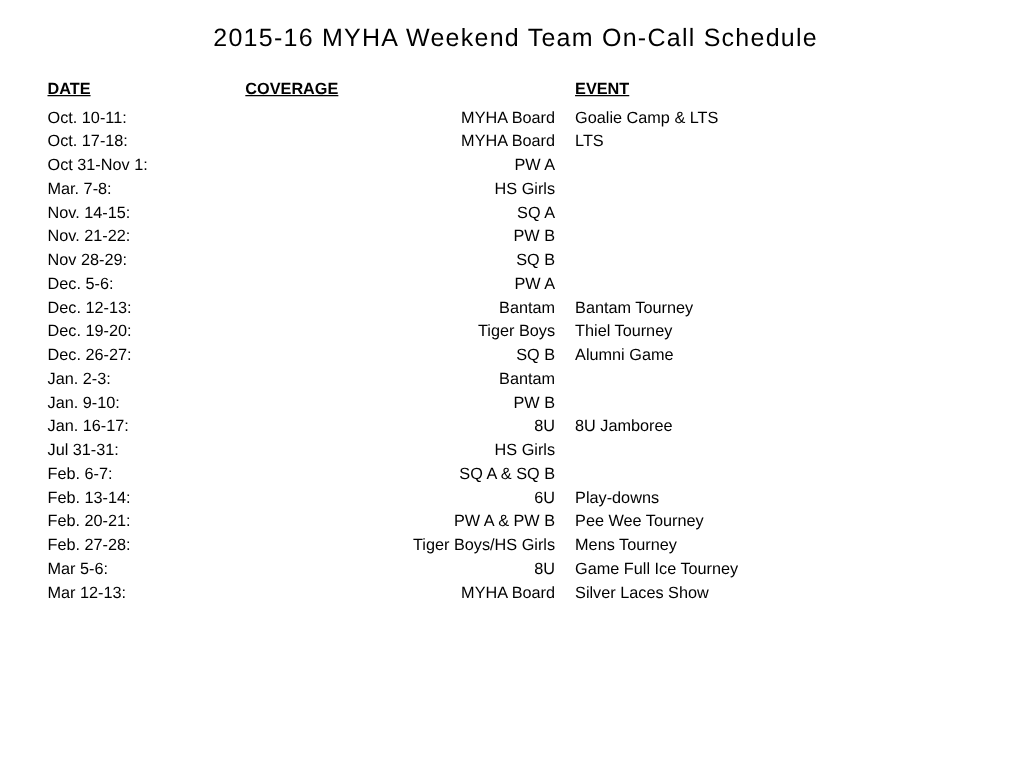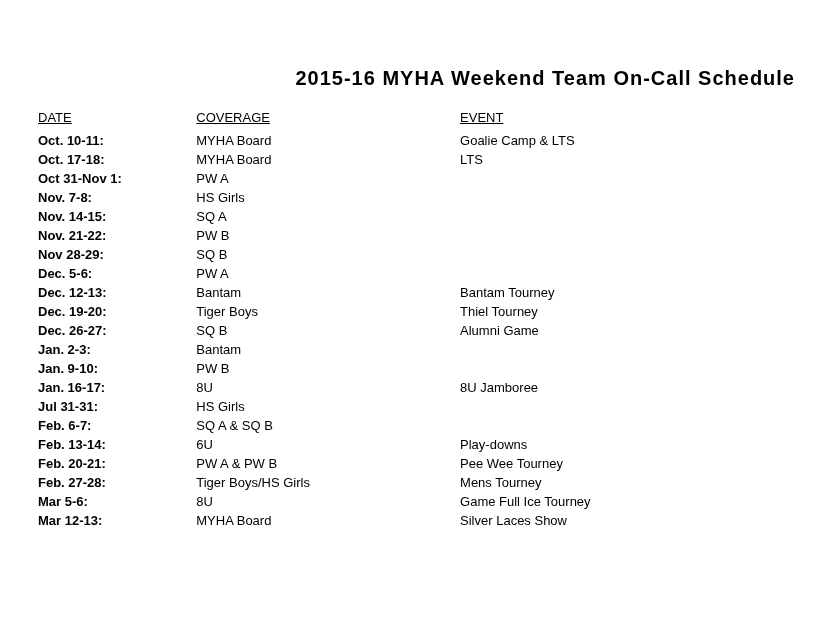--- a/index.html
+++ b/index.html
@@ -10,45 +10,44 @@
     body {
       background: #ffffff;
       font-family: Arial, sans-serif;
       font-size: 13px;
       color: #000000;
       width: 825px;
       min-height: 625px;
       padding: 20px 30px;
     }
     .page-title {
-      text-align: right;
+      text-align: center;
       font-size: 20px;
-      font-weight: bold;
+      font-weight: normal;
       margin-bottom: 18px;
       letter-spacing: 1px;
-      margin-top: 47px;
     }
     .schedule-table {
       width: 100%;
       border-collapse: collapse;
     }
     .schedule-table thead tr th {
       text-align: left;
-      font-weight: normal;
+      font-weight: bold;
       text-decoration: underline;
       padding: 2px 8px 6px 8px;
       font-size: 13px;
     }
     .schedule-table tbody tr td {
       padding: 2px 8px;
       font-size: 13px;
       vertical-align: top;
     }
-    .col-date { width: 120px; font-weight: bold; }
-    .col-coverage { width: 200px; }
+    .col-date { width: 120px; }
+    .col-coverage { width: 200px; text-align: right; }
     .col-event { width: 260px; }
   </style>
 </head>
 <body>
 
 <h1 class="page-title">2015-16   MYHA Weekend Team On-Call Schedule</h1>
 
 <table class="schedule-table">
   <thead>
     <tr>
@@ -67,21 +66,21 @@
         <td class="col-date">Oct. 17-18:</td>
         <td class="col-coverage">MYHA Board</td>
         <td class="col-event">LTS</td>
       </tr>
       <tr>
         <td class="col-date">Oct 31-Nov 1:</td>
         <td class="col-coverage">PW A</td>
         <td class="col-event"></td>
       </tr>
       <tr>
-        <td class="col-date">Nov. 7-8:</td>
+        <td class="col-date">Mar. 7-8:</td>
         <td class="col-coverage">HS Girls</td>
         <td class="col-event"></td>
       </tr>
       <tr>
         <td class="col-date">Nov. 14-15:</td>
         <td class="col-coverage">SQ A</td>
         <td class="col-event"></td>
       </tr>
       <tr>
         <td class="col-date">Nov. 21-22:</td>

